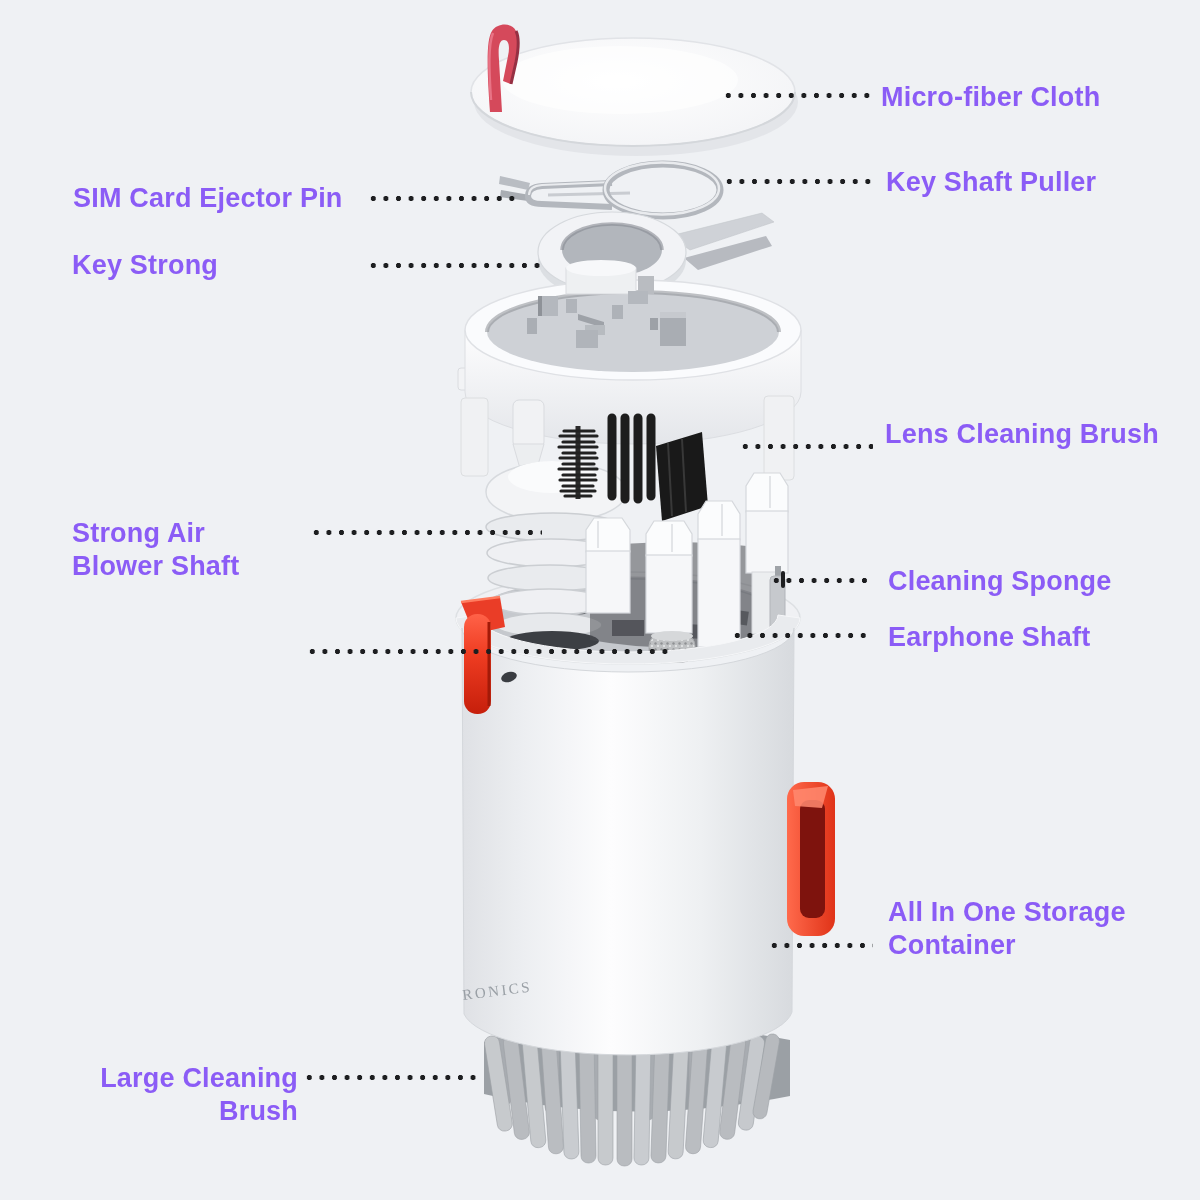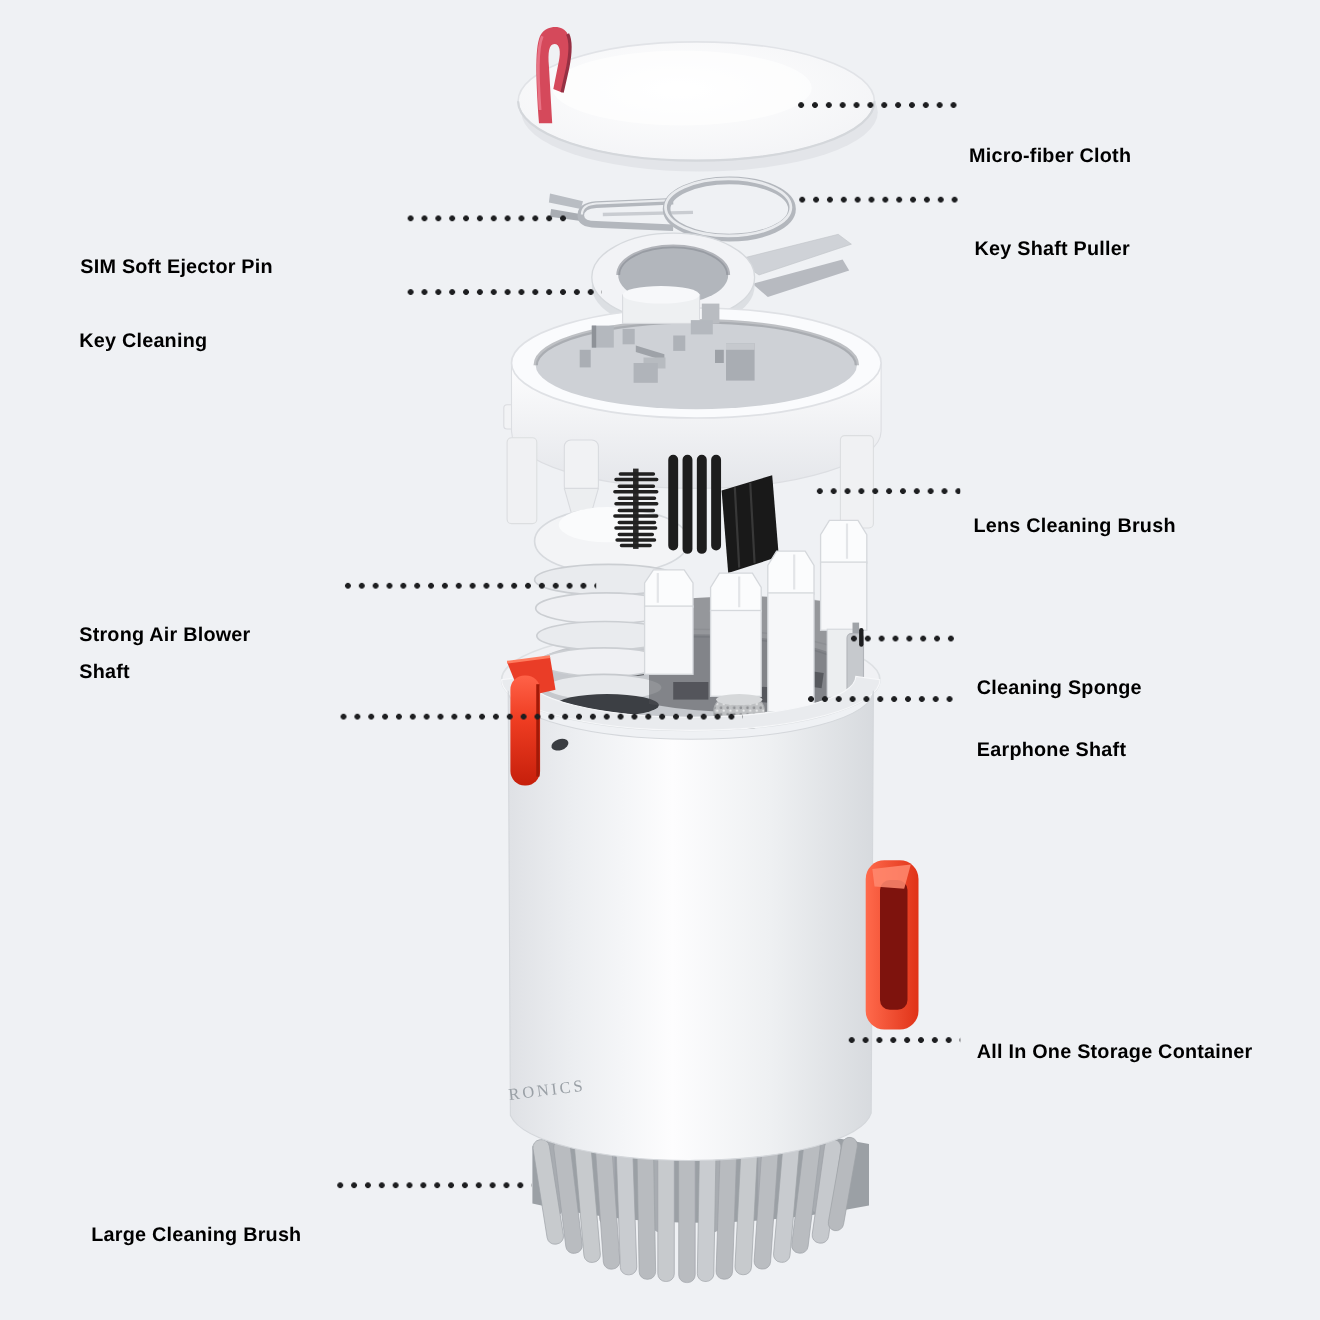--- a/index.html
+++ b/index.html
@@ -6,26 +6,25 @@
   .canvas{
     position:relative;
     width:1200px;height:1200px;
     background:#eff1f4;
     overflow:hidden;
     font-family:"Liberation Sans","DejaVu Sans",sans-serif;
   }
   .label{
     position:absolute;
     font-weight:700;
-    font-size:18px;
+    font-size:27px;
     line-height:33px;
-    color:#000000;
+    color:#8b5cf6;
     letter-spacing:.2px;
     white-space:normal;
-    margin-top:44px;
   }
   .leader{
     position:absolute;
     height:7px;
     background-image:radial-gradient(circle, #1d1e20 2.3px, rgba(0,0,0,0) 2.9px);
     background-size:12.6px 7px;
     background-position:0 50%;
     background-repeat:repeat-x;
   }
   .leader-tick{
@@ -253,22 +252,22 @@
   <div class="leader" style="left:310px;top:529px;width:232px;"></div>
   <div class="leader" style="left:770px;top:577px;width:103px;"></div>
   <div class="leader-tick" style="left:781px;top:571px;"></div>
   <div class="leader" style="left:731px;top:632px;width:141px;"></div>
   <div class="leader" style="left:306px;top:648px;width:369px;"></div>
   <div class="leader" style="left:768px;top:942px;width:105px;"></div>
   <div class="leader" style="left:303px;top:1074px;width:180px;"></div>
 
   <div class="label" style="left:881px;top:81px;">Micro-fiber Cloth</div>
   <div class="label" style="left:886px;top:166px;text-align:right;">Key Shaft Puller</div>
-  <div class="label" style="left:73px;top:182px;">SIM Soft Ejector Pin</div>
-  <div class="label" style="left:72px;top:249px;">Key Cleaning</div>
+  <div class="label" style="left:73px;top:182px;">SIM Card Ejector Pin</div>
+  <div class="label" style="left:72px;top:249px;">Key Strong</div>
   <div class="label" style="left:885px;top:418px;">Lens Cleaning Brush</div>
   <div class="label" style="left:72px;top:517px;width:190px;">Strong Air Blower Shaft</div>
   <div class="label" style="left:888px;top:565px;">Cleaning Sponge</div>
   <div class="label" style="left:888px;top:621px;">Earphone Shaft</div>
   <div class="label" style="left:888px;top:896px;width:260px;">All In One Storage Container</div>
-  <div class="label" style="left:83px;top:1062px;width:215px;">Large Cleaning Brush</div>
+  <div class="label" style="left:83px;top:1062px;width:215px;text-align:right;">Large Cleaning Brush</div>
 
 </div>
 
 </body></html>

